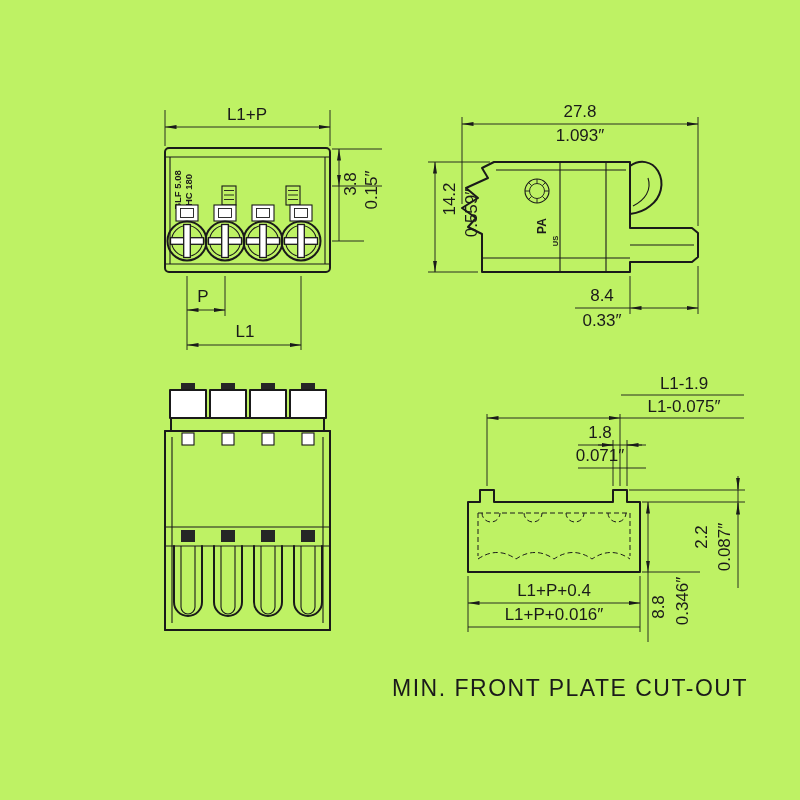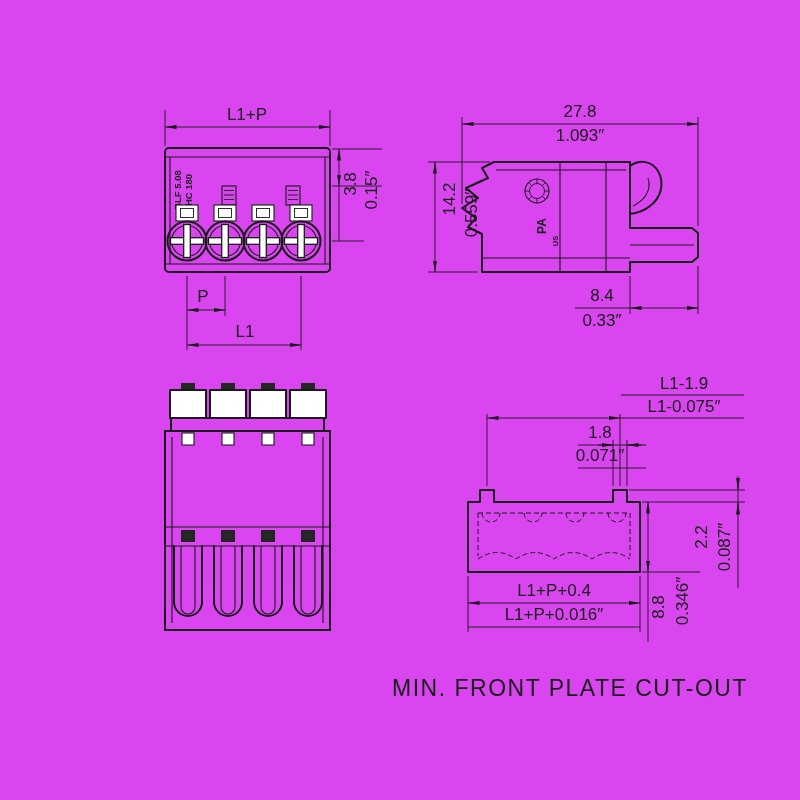--- a/index.html
+++ b/index.html
@@ -1,16 +1,16 @@
 <!DOCTYPE html>
 <html><head>
 <meta charset="utf-8">
 <style>
   html,body{margin:0;padding:0;background:#ffffff;}
-  .page{width:800px;height:800px;background:#d946ef;position:relative;font-family:"Liberation Sans",sans-serif;}
+  .page{width:800px;height:800px;background:#bef264;position:relative;font-family:"Liberation Sans",sans-serif;}
   svg text{fill:#1a1a1a;font-family:"Liberation Sans",sans-serif;}
   .l2{stroke:#1a1a1a;stroke-width:2;fill:none;stroke-linejoin:round;stroke-linecap:round;}
   .l2f{stroke:#1a1a1a;stroke-width:2;fill:#ffffff;stroke-linejoin:round;}
   .l1{stroke:#1a1a1a;stroke-width:1.1;fill:none;}
   .l1f{stroke:#1a1a1a;stroke-width:1.1;fill:#ffffff;}
   .ld{stroke:#1a1a1a;stroke-width:0.9;fill:none;}
   .ldd{stroke:#1a1a1a;stroke-width:1;fill:none;stroke-dasharray:5 3;}
   .dk{fill:#262626;stroke:none;}
   .slot{stroke:#1a1a1a;stroke-width:1.3;fill:#ffffff;}
   .dim{stroke:#1a1a1a;stroke-width:0.9;fill:none;marker-start:url(#ah);marker-end:url(#ah);}

